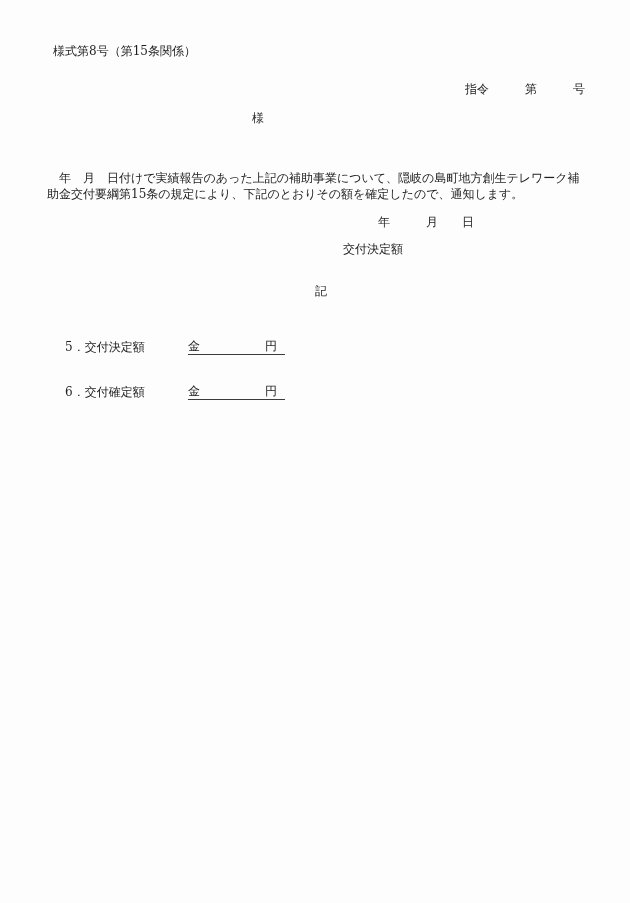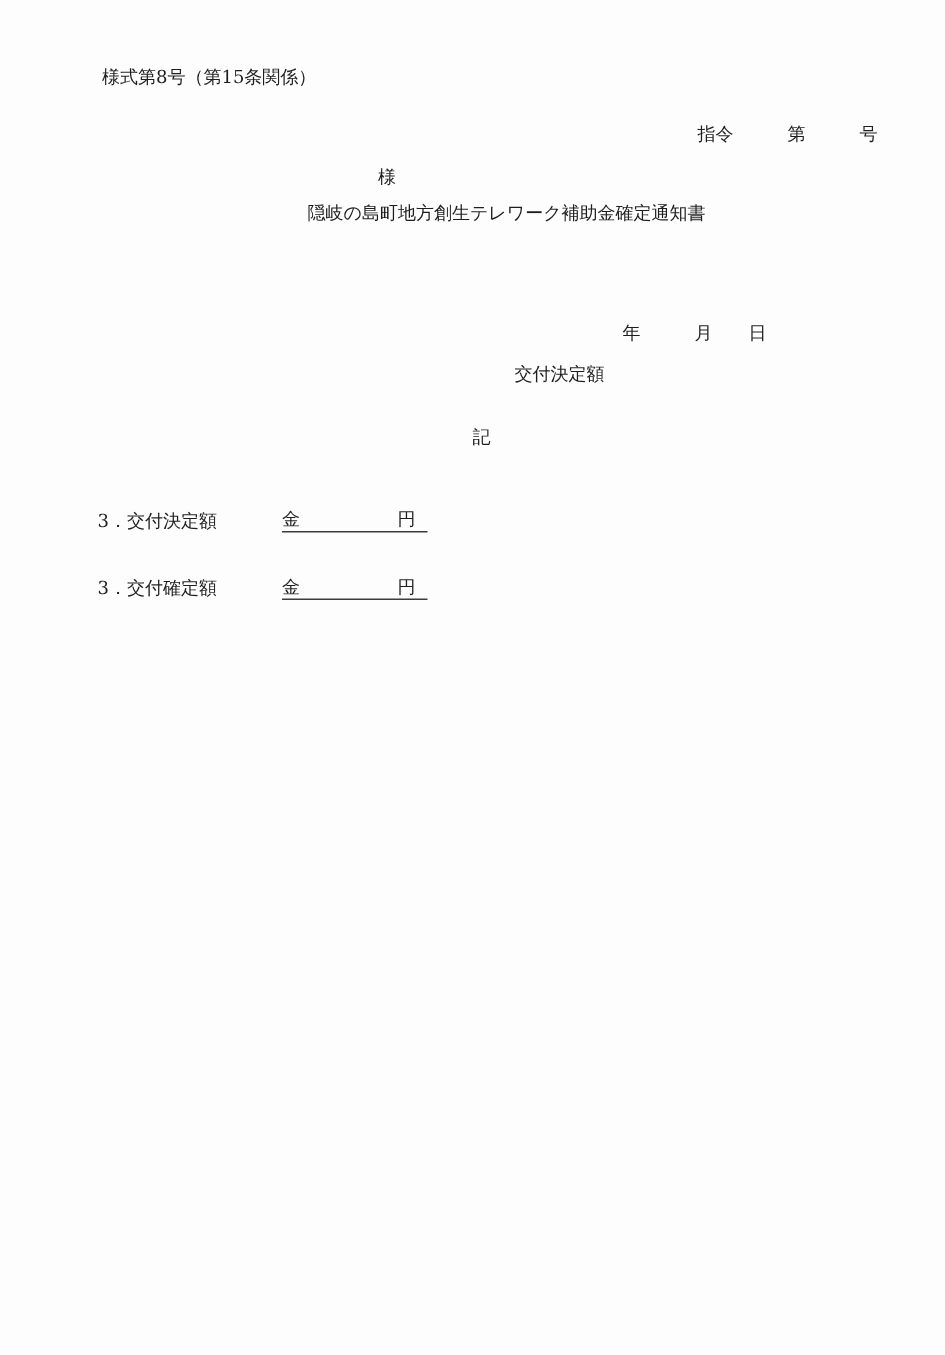--- a/index.html
+++ b/index.html
@@ -13,27 +13,27 @@
     height: 903px;
     background: #fdfdfd;
     color: #1e1e1e;
     font-family: "DejaVu Serif", "Liberation Serif", serif;
     font-size: 12px;
     line-height: 14px;
     overflow: hidden;
   }
   .abs { position: absolute; white-space: nowrap; }
 
-  .form-number   { left: 68px;  top: 44px; }
+  .form-number   { left: 53px;  top: 44px; }
   .directive     { left: 465px; top: 82px; font-family: Liberation Serif, serif; }
   .recipient     { left: 252px; top: 111px; }
   .doc-title     { left: 205px; top: 135px; }
   .body-par      { left: 47px;  top: 170px; width: 540px; }
   .body-line     { display: block; line-height: 16px; white-space: nowrap; }
-  .date-line     { left: 378px; top: 215px; margin-left: 37px; }
+  .date-line     { left: 378px; top: 215px; }
   .issuer        { left: 343px; top: 242px; }
   .record-marker { left: 315px; top: 284px; }
 
   .item-row  { line-height: 15px; }
   .item-1    { left: 65px; top: 339px; }
   .item-2    { left: 65px; top: 384px; }
   .item-label {
     display: inline-block;
     width: 123px;
     vertical-align: bottom;
@@ -52,38 +52,41 @@
 <body>
 
 <div class="page">
 
   <div class="abs form-number">様式第8号（第15条関係）</div>
 
   <div class="abs directive">指令　　　第　　　号</div>
 
   <div class="abs recipient">様</div>
 
-  <div class="abs doc-title">隠岐の島町地方創生テレワーク補助金確定通知書</div>
 
+  <div class="abs body-par">
+    <span class="body-line">　年　月　日付けで実績報告のあった上記の補助事業について、隠岐の島町地方創生テレワーク補</span>
+    <span class="body-line">助金交付要綱第15条の規定により、下記のとおりその額を確定したので、通知します。</span>
+  </div>
 
   <div class="abs date-line">年　　　月　　日</div>
 
   <div class="abs issuer">交付決定額</div>
 
   <div class="abs record-marker">記</div>
 
   <div class="abs item-row item-1">
-    <span class="item-label">3．交付決定額</span><span class="money">
+    <span class="item-label">5．交付決定額</span><span class="money">
         <span>金</span>
         <span class="blank"></span>
         <span>円</span>
       </span>
   </div>
 
   <div class="abs item-row item-2">
-    <span class="item-label">3．交付確定額</span><span class="money">
+    <span class="item-label">6．交付確定額</span><span class="money">
         <span>金</span>
         <span class="blank"></span>
         <span>円</span>
       </span>
   </div>
 
 </div>
 
 </body></html>

